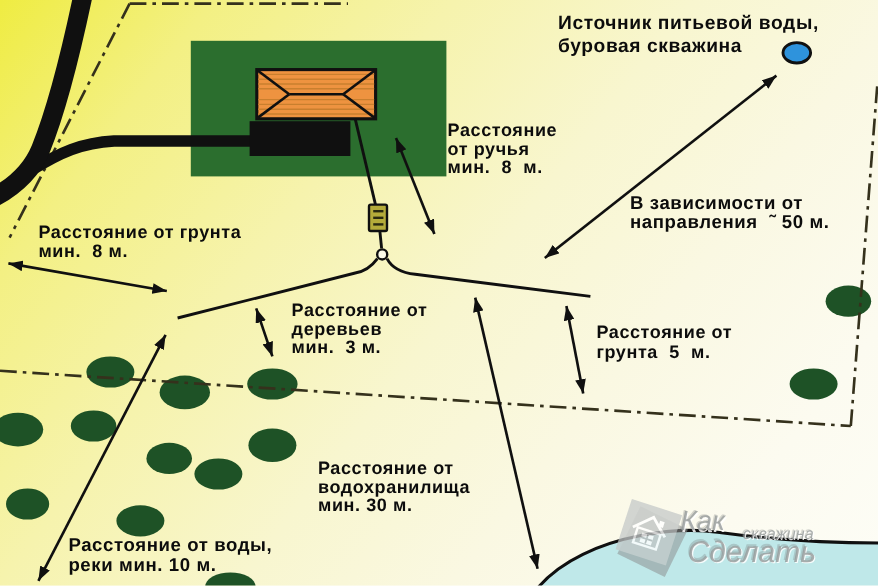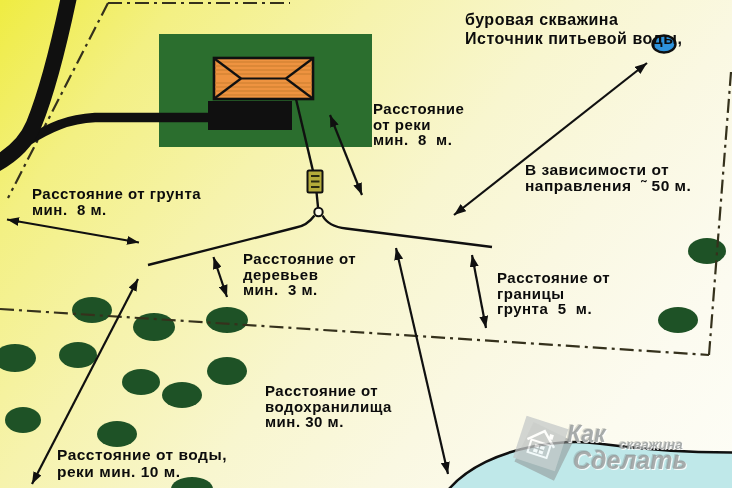--- a/index.html
+++ b/index.html
@@ -8,21 +8,21 @@
     position:relative;width:732px;height:488px;overflow:hidden;
     background:linear-gradient(128deg,#efec42 0%,#f3f083 16%,#f6f3ad 34%,#f8f6cf 52%,#faf8e2 68%,#fcfbf0 85%,#fdfdf6 100%);
   }
   .stage svg{position:absolute;left:0;top:0;}
   .lbl{
     position:absolute;color:var(--text_black,#0c0c0c);
     font-weight:700;font-size:15px;line-height:15.5px;letter-spacing:.5px;
   }
   .lbl span{display:block;white-space:pre;}
   .wm-word{
-    position:absolute;font-style:italic;font-weight:700;
+    position:absolute;font-style:italic;font-weight:400;
     color:rgba(150,155,155,.82);
     text-shadow:1px 1px 0 rgba(255,255,255,.85),-1px -1px 0 rgba(110,115,115,.28);
   }
 </style>
 </head>
 <body>
 
 <div class="stage">
 
 <svg width="732" height="488" viewBox="0 0 732 488">
@@ -120,27 +120,27 @@
     <line x1="213.5" y1="257" x2="227" y2="297"></line>
     <line x1="472" y1="255" x2="486" y2="328"></line>
     <line x1="396" y1="248" x2="448" y2="474"></line>
     <line x1="138" y1="279" x2="32" y2="484"></line>
   </g>
 
   <ellipse cx="664" cy="44" rx="11.5" ry="8.5" style="fill:var(--well_blue,#2e93dc);stroke:var(--structure_black,#101010)" stroke-width="2.4"></ellipse>
 </svg>
 
 <div class="lbl" style="left:465px;top:10px;font-size:16px;line-height:19px">
+  <span>Источник питьевой воды,</span>
   <span>буровая скважина</span>
-  <span>Источник питьевой воды,</span>
 </div>
 
 <div class="lbl" style="left:373px;top:101px">
   <span>Расстояние</span>
-  <span>от реки</span>
+  <span>от ручья</span>
   <span>мин.  8  м.</span>
 </div>
 
 <div class="lbl" style="left:32px;top:186px">
   <span>Расстояние от грунта</span>
   <span>мин.  8 м.</span>
 </div>
 
 <div class="lbl" style="left:525px;top:162px;font-size:15.5px;line-height:16px">
   <span>В зависимости от</span>
@@ -148,21 +148,20 @@
 </div>
 
 <div class="lbl" style="left:243px;top:251px">
   <span>Расстояние от</span>
   <span>деревьев</span>
   <span>мин.  3 м.</span>
 </div>
 
 <div class="lbl" style="left:497px;top:270px">
   <span>Расстояние от</span>
-  <span>границы</span>
   <span>грунта  5  м.</span>
 </div>
 
 <div class="lbl" style="left:265px;top:383px">
   <span>Расстояние от</span>
   <span>водохранилища</span>
   <span>мин. 30 м.</span>
 </div>
 
 <div class="lbl" style="left:57px;top:447px;font-size:15.5px;line-height:16.5px">

